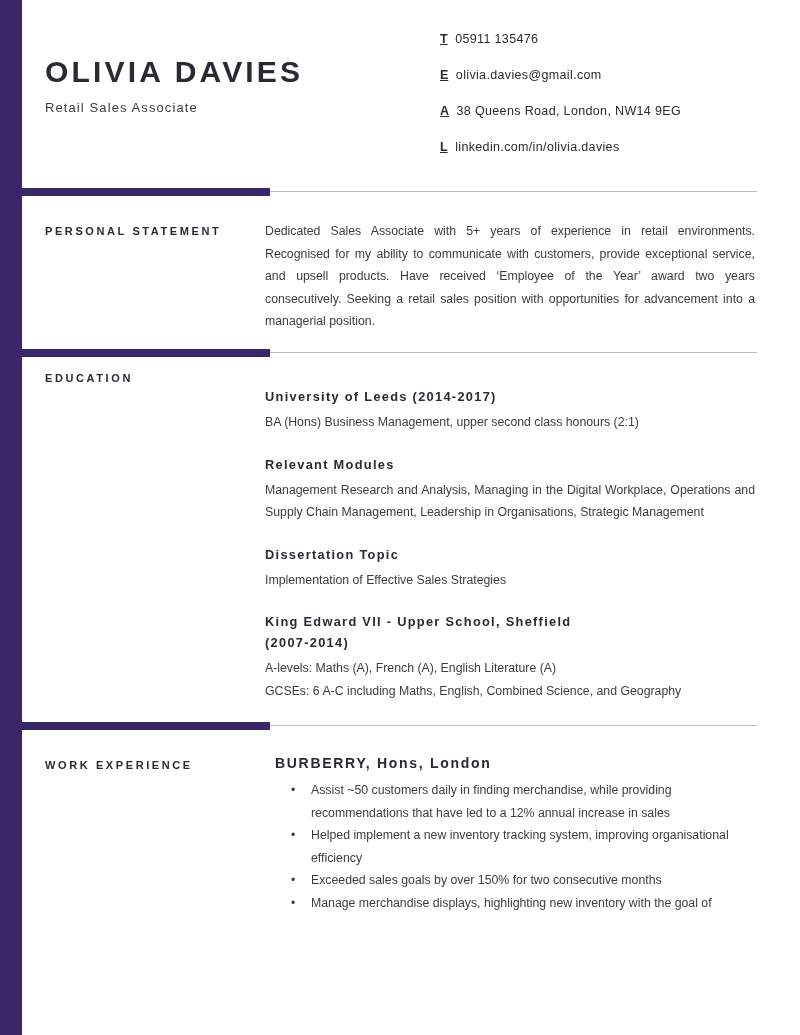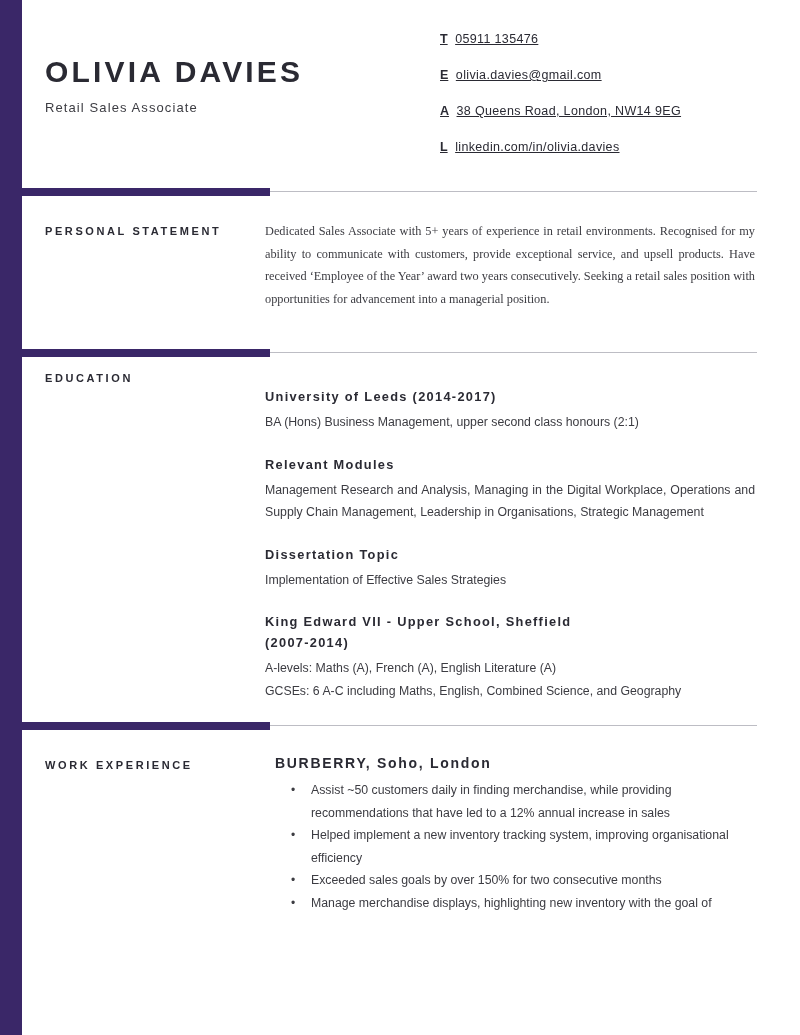--- a/index.html
+++ b/index.html
@@ -63,21 +63,20 @@
     color: #2a2a33;
     white-space: nowrap;
   }
   .contact-row:last-child { margin-bottom: 0; }
   .contact-key {
     font-weight: bold;
     text-decoration: underline;
     margin-right: 4px;
   }
   .contact-val {
-    text-decoration: underline;
     letter-spacing: 0.35px;
   }
 
   
   .divider {
     position: absolute;
     left: 22px;
     width: 735px;
     height: 8px;
   }
@@ -113,21 +112,20 @@
     left: 265px;
     width: 490px;
   }
 
   .para {
     font-size: 12.3px;
     line-height: 22.5px;
     color: #3c3c42;
     text-align: justify;
     margin: 0;
-    font-family: Liberation Serif, serif;
   }
 
   .entry { margin-bottom: 20px; }
   .entry:last-child { margin-bottom: 0; }
 
   .entry-title {
     font-size: 12.8px;
     font-weight: bold;
     letter-spacing: 1.3px;
     color: #2a2a33;
@@ -251,21 +249,21 @@
 
   </div>
 
   <div class="divider" style="top:722px;">
     <div class="bar"></div>
     <div class="rule"></div>
   </div>
 
   <div class="section-label" style="top:759px;">WORK EXPERIENCE</div>
   <div class="section-body" style="top:755px; left:275px; width:480px;">
-    <p class="company-name">BURBERRY, Soho, London</p>
+    <p class="company-name">BURBERRY, Hons, London</p>
     <ul class="bullets">
       <li>Assist ~50 customers daily in finding merchandise, while providing recommendations that have led to a 12% annual increase in sales</li>
       <li>Helped implement a new inventory tracking system, improving organisational efficiency</li>
       <li>Exceeded sales goals by over 150% for two consecutive months</li>
       <li>Manage merchandise displays, highlighting new inventory with the goal of</li>
     </ul>
   </div>
 
 </div>
 

